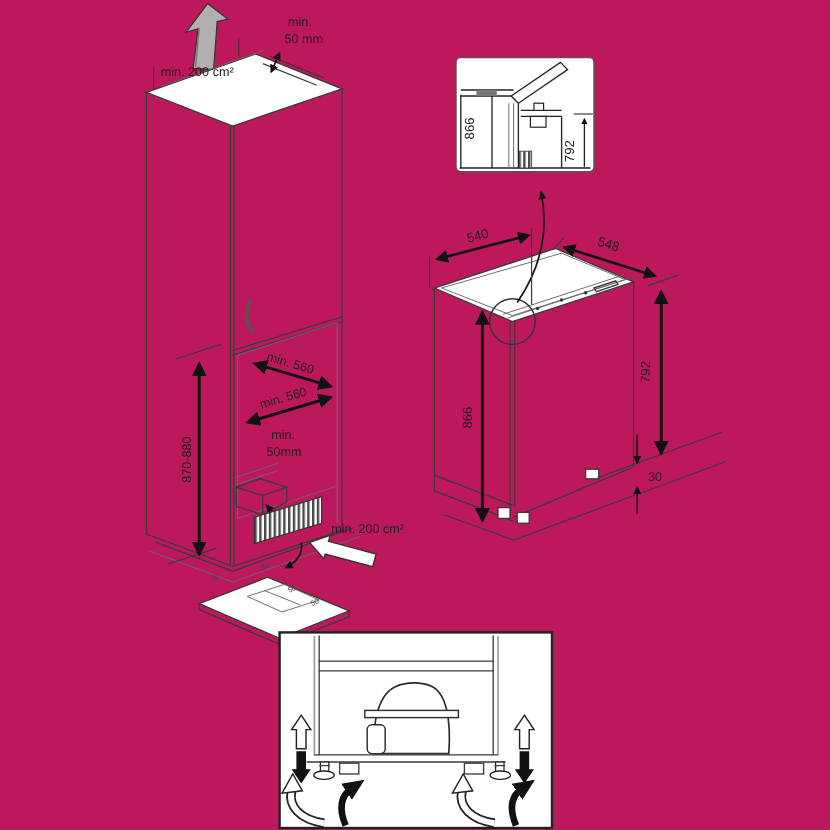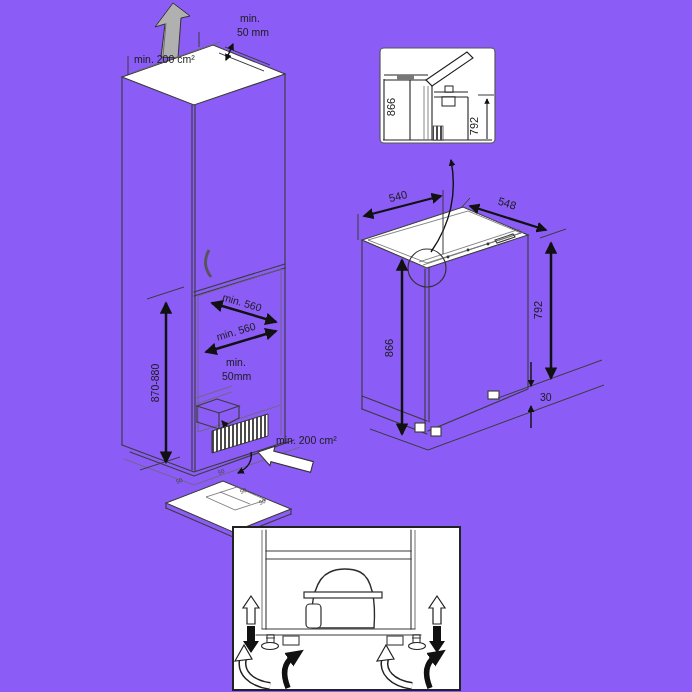--- a/index.html
+++ b/index.html
@@ -1,16 +1,16 @@
 <!DOCTYPE html>
 <html><head>
 <meta charset="utf-8">
 <style>
   html,body{margin:0;padding:0;background:#fff;}
-  .stage{position:relative;width:692px;height:692px;background:#8b5cf6;overflow:hidden;}
+  .stage{position:relative;width:692px;height:692px;background:#be185d;overflow:hidden;}
   svg text{font-family:"Liberation Sans","DejaVu Sans",sans-serif;fill:#1c1c1c;}
   .ln{stroke:#3a3a3a;stroke-width:1.1;fill:none;stroke-linecap:round;}
   .lnt{stroke:#6a6a6a;stroke-width:0.8;fill:none;}
   .face{fill:#ffffff;stroke:#3a3a3a;stroke-width:1.1;}
   .dim{stroke:#111;stroke-width:2.5;fill:none;}
   .dimM{stroke:#111;stroke-width:2.2;fill:none;}
   .dimS{stroke:#111;stroke-width:1.4;fill:none;}
   .dimH{stroke:#222;stroke-width:1.1;fill:none;}
   .tick{stroke:#3a3a3a;stroke-width:1;fill:none;}
   .lbl{font-size:10.5px;}

